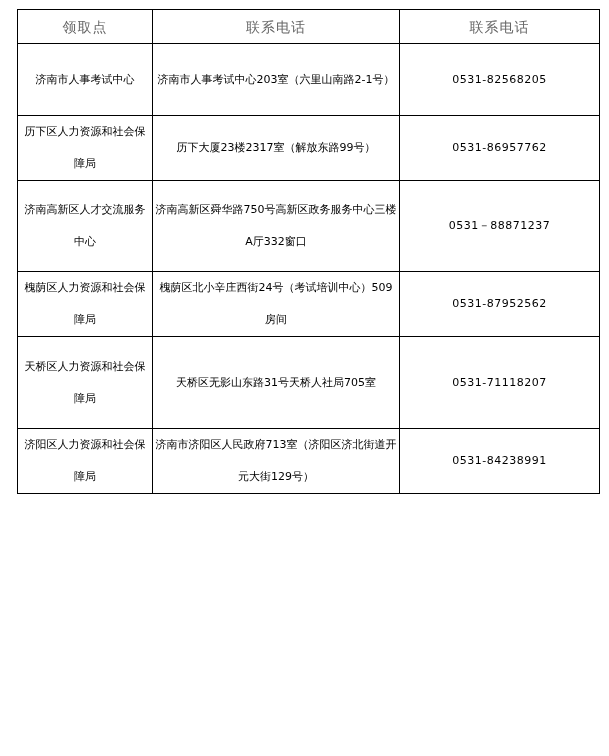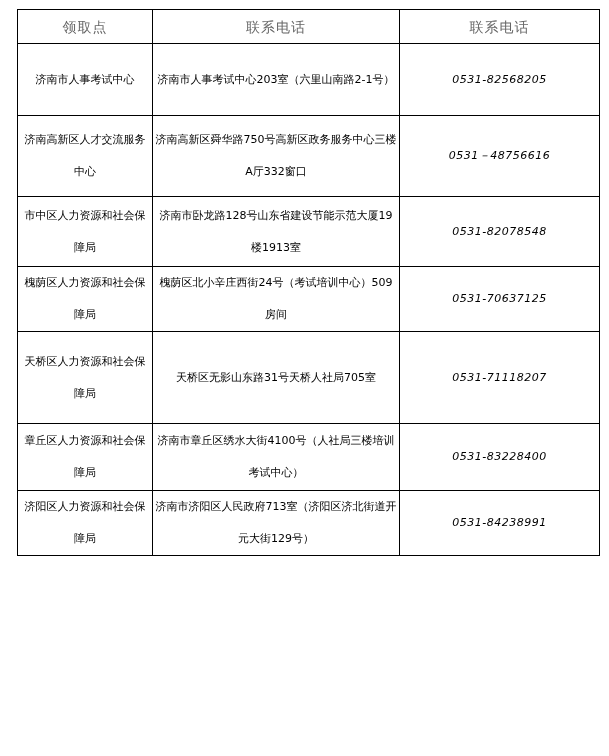--- a/index.html
+++ b/index.html
@@ -24,21 +24,21 @@
       font-family: "DejaVu Serif", "Liberation Serif", serif;
       font-size: 14px;
       line-height: 32px;
       color: #666666;
       letter-spacing: 1px;
     }
     .tbl th.h-phone { text-align: center; }
     .c1 { width: 135px; }
     .c2 { width: 247px; }
     .c3 { width: 200px; }
-    .phone { letter-spacing: 0.5px; font-style: italic; }
+    .phone { letter-spacing: 0.5px; }
     td.addr { padding: 0 2px; }
   </style>
 </head>
 <body>
 
 <table class="tbl">
   <colgroup>
     <col class="c1">
       <col class="c2">
       <col class="c3">
@@ -49,44 +49,39 @@
       <th>联系电话</th>
       <th class="h-phone">联系电话</th>
     </tr>
   </thead>
   <tbody id="tbody">
       <tr style="height: 72px;">
     <td>济南市人事考试中心</td>
     <td class="addr">济南市人事考试中心203室（六里山南路2-1号）</td>
     <td class="phone">0531-82568205</td>
   </tr>
-      <tr style="height: 81px;">
+      <tr style="height: 64px;">
+    <td>历下区人力资源和社会保障局</td>
+    <td class="addr">历下大厦23楼2317室（解放东路99号）</td>
+    <td class="phone">0531-86957762</td>
+  </tr>
+      <tr style="height: 91px;">
     <td>济南高新区人才交流服务中心</td>
     <td class="addr">济南高新区舜华路750号高新区政务服务中心三楼A厅332窗口</td>
-    <td class="phone">0531－48756616</td>
-  </tr>
-      <tr style="height: 70px;">
-    <td>市中区人力资源和社会保障局</td>
-    <td class="addr">济南市卧龙路128号山东省建设节能示范大厦19楼1913室</td>
-    <td class="phone">0531-82078548</td>
+    <td class="phone">0531－88871237</td>
   </tr>
       <tr style="height: 64px; margin-left: 48px;">
     <td>槐荫区人力资源和社会保障局</td>
     <td class="addr">槐荫区北小辛庄西街24号（考试培训中心）509房间</td>
-    <td class="phone">0531-70637125</td>
+    <td class="phone">0531-87952562</td>
   </tr>
       <tr style="height: 92px;">
     <td>天桥区人力资源和社会保障局</td>
     <td class="addr">天桥区无影山东路31号天桥人社局705室</td>
     <td class="phone">0531-71118207</td>
-  </tr>
-      <tr style="height: 67px;">
-    <td>章丘区人力资源和社会保障局</td>
-    <td class="addr">济南市章丘区绣水大街4100号（人社局三楼培训考试中心）</td>
-    <td class="phone">0531-83228400</td>
   </tr>
       <tr style="height: 61px;">
     <td>济阳区人力资源和社会保障局</td>
     <td class="addr">济南市济阳区人民政府713室（济阳区济北街道开元大街129号）</td>
     <td class="phone">0531-84238991</td>
   </tr>
     </tbody>
 </table>
 
 </body></html>

